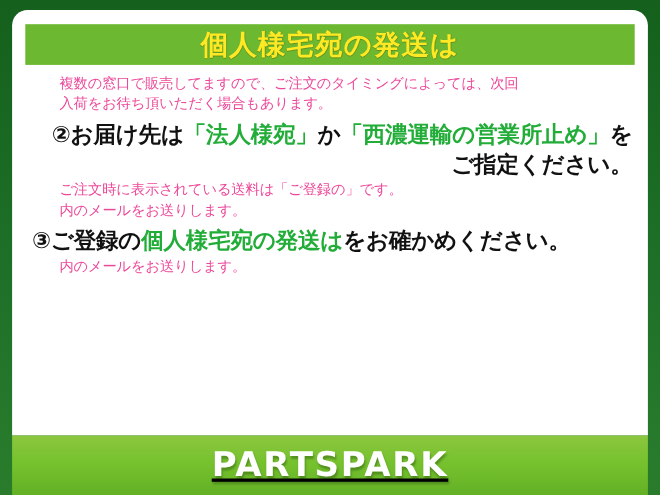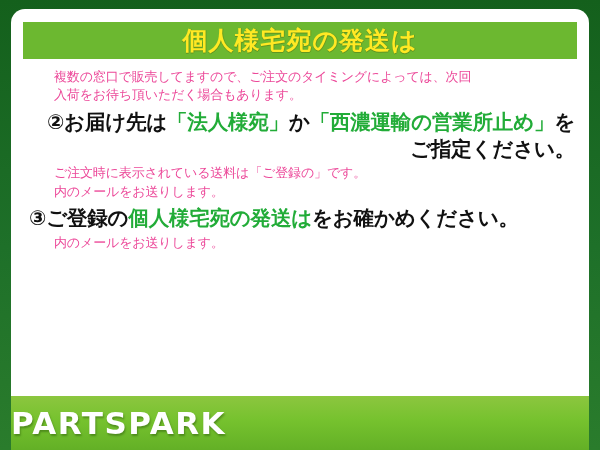--- a/index.html
+++ b/index.html
@@ -97,20 +97,22 @@
     display: block;
     white-space: nowrap;
   }
 
   .footer {
     flex: 0 0 auto;
     height: 54px;
     background: linear-gradient(180deg, #8cc63f 0%, #76c22e 45%, #63b026 100%);
     display: flex;
     align-items: center;
+    justify-content: center;
+    text-decoration: underline;
   }
 
   .brand {
     font-size: 31px;
     font-weight: bold;
     color: #ffffff;
     letter-spacing: 1.5px;
     line-height: 1;
     text-shadow: 1px 2px 2px rgba(40,85,10,0.45);
   }

